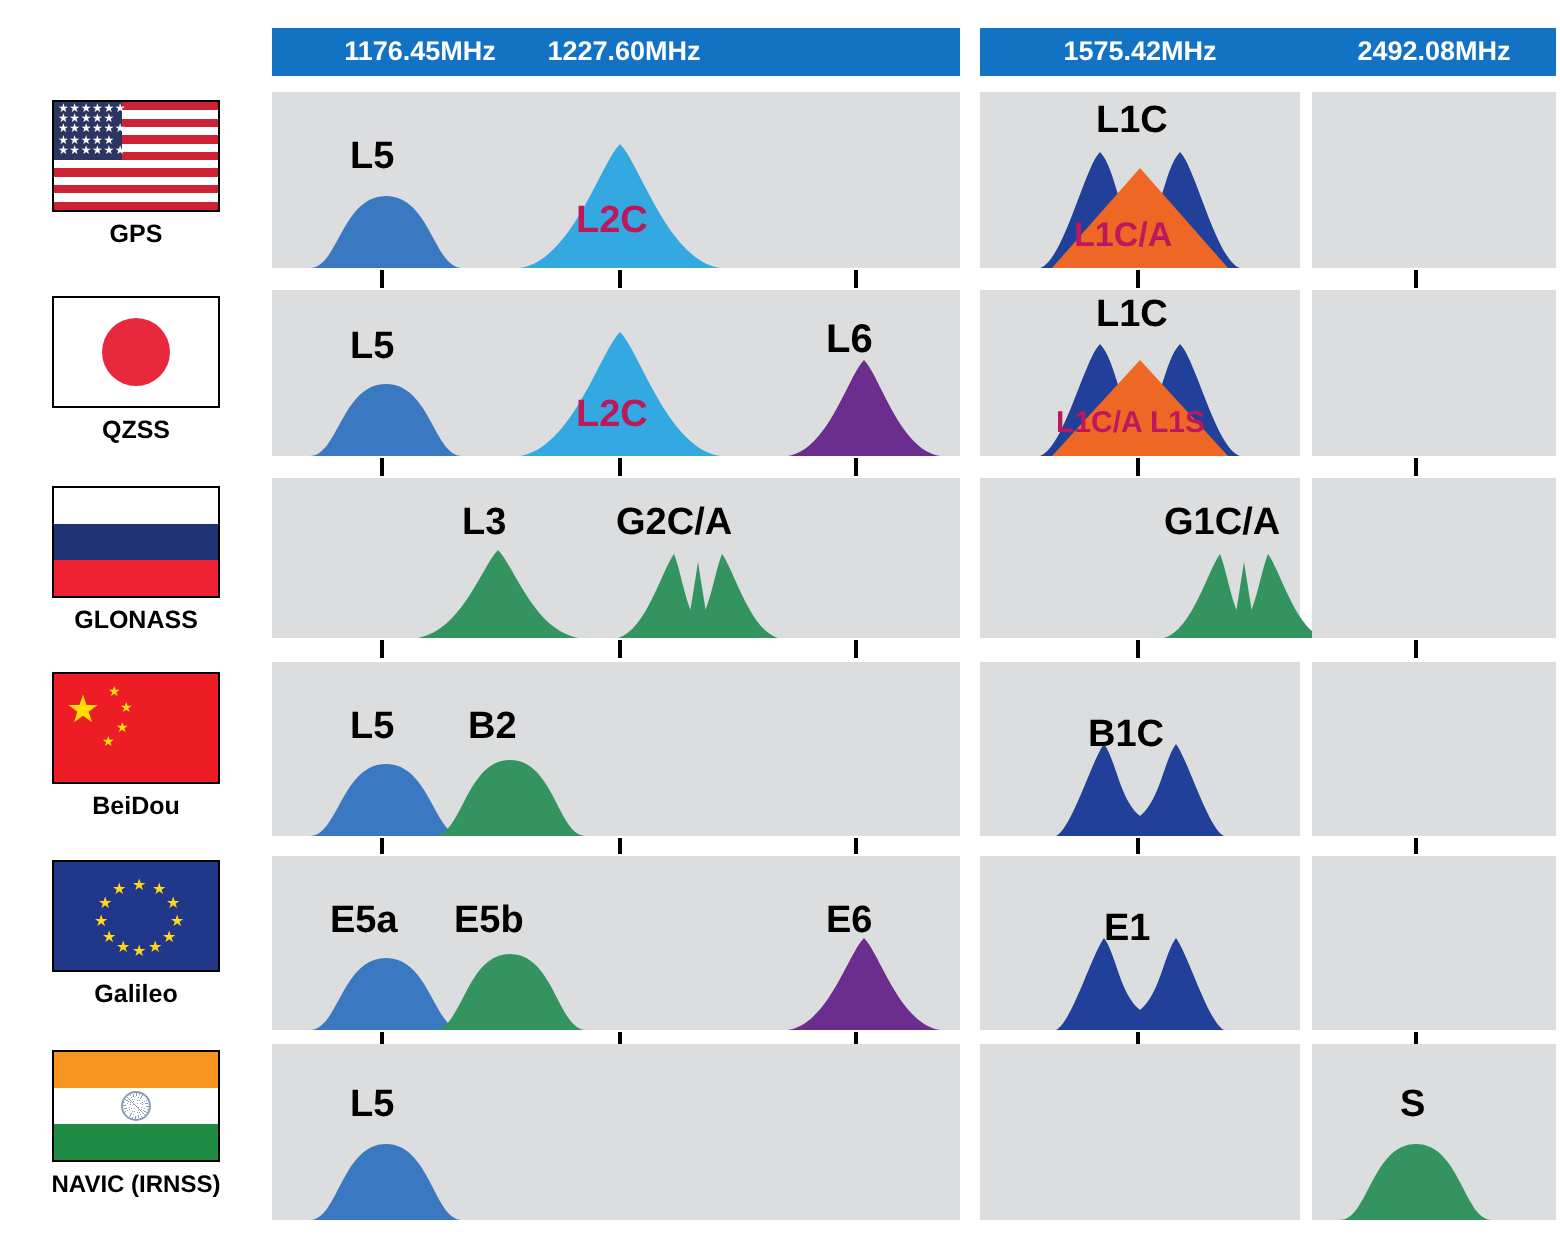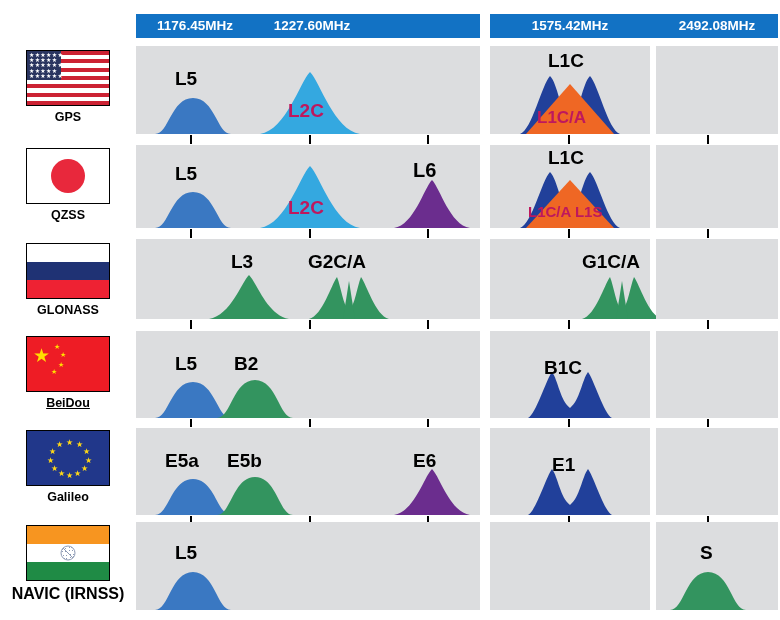--- a/index.html
+++ b/index.html
@@ -73,21 +73,21 @@
   .siglabel{position:absolute;font-weight:bold;white-space:nowrap;}
   .lbl-dark{color:#000000;}
   .lbl-white{color:#be185d;}
 </style>
 </head>
 <body>
 
 <div id="page">
 
   <div class="freqbar" id="bar-low">
-    <span class="flabel" style="left:0px;width:118px;">1176.45MHz</span>
+    <span class="flabel" style="left:0px;width:118px;padding-left:15px;">1176.45MHz</span>
     <span class="flabel" style="left:118px;width:116px;">1227.60MHz</span>
   </div>
   <div class="freqbar" id="bar-l1">
     <span class="flabel" style="left:0;width:160px;">1575.42MHz</span>
   </div>
   <div class="freqbar" id="bar-s">
     <span class="flabel" style="left:0;width:122px;">2492.08MHz</span>
   </div>
 
   <div class="flagcell">
@@ -117,21 +117,21 @@
 
   <div class="flagcell">
     <div class="flagbox" style="top:336px;">
       <div class="cn-bg"></div>
       <div class="cn-star" style="left:6px;top:9px;font-size:19px;">★</div>
       <div class="cn-star" style="left:27px;top:6px;font-size:7px;">★</div>
       <div class="cn-star" style="left:33px;top:14px;font-size:7px;">★</div>
       <div class="cn-star" style="left:31px;top:24px;font-size:7px;">★</div>
       <div class="cn-star" style="left:24px;top:31px;font-size:7px;">★</div>
     </div>
-    <div class="flagname" style="top:396px;text-decoration:underline;">BeiDou</div>
+    <div class="flagname" style="top:396px;">BeiDou</div>
   </div>
 
   <div class="flagcell">
     <div class="flagbox" style="top:430px;">
       <div class="eu-bg"></div>
       <div class="eu-star" style="left:39px;top:8px;"></div>
       <div class="eu-star" style="left:39px;top:8px;">★</div>
       <div class="eu-star" style="left:29px;top:10px;">★</div>
       <div class="eu-star" style="left:49px;top:10px;">★</div>
       <div class="eu-star" style="left:22px;top:17px;">★</div>
@@ -147,21 +147,21 @@
     <div class="flagname" style="top:490px;">Galileo</div>
   </div>
 
   <div class="flagcell">
     <div class="flagbox" style="top:525px;">
       <div class="in-o"></div>
         <div class="in-w"></div>
         <div class="in-g"></div>
       <div class="in-chakra"></div>
     </div>
-    <div class="flagname" style="top:585px;font-size:16px;">NAVIC (IRNSS)</div>
+    <div class="flagname" style="top:585px;font-size:12px;">NAVIC (IRNSS)</div>
   </div>
 
   <div class="panel p-low" style="top:46px;height:88px;">
 
     <div class="sig" style="left:19px;">
       <svg width="76" height="36" viewBox="0 0 76 36">
           <path d="M0,36 C14,36 16,0 38,0 C60,0 62,36 76,36 Z" fill="#3a78c2"></path>
         </svg>
     </div>
     <div class="siglabel lbl-dark" style="left:39px;top:22px;font-size:19px;">L5</div>

